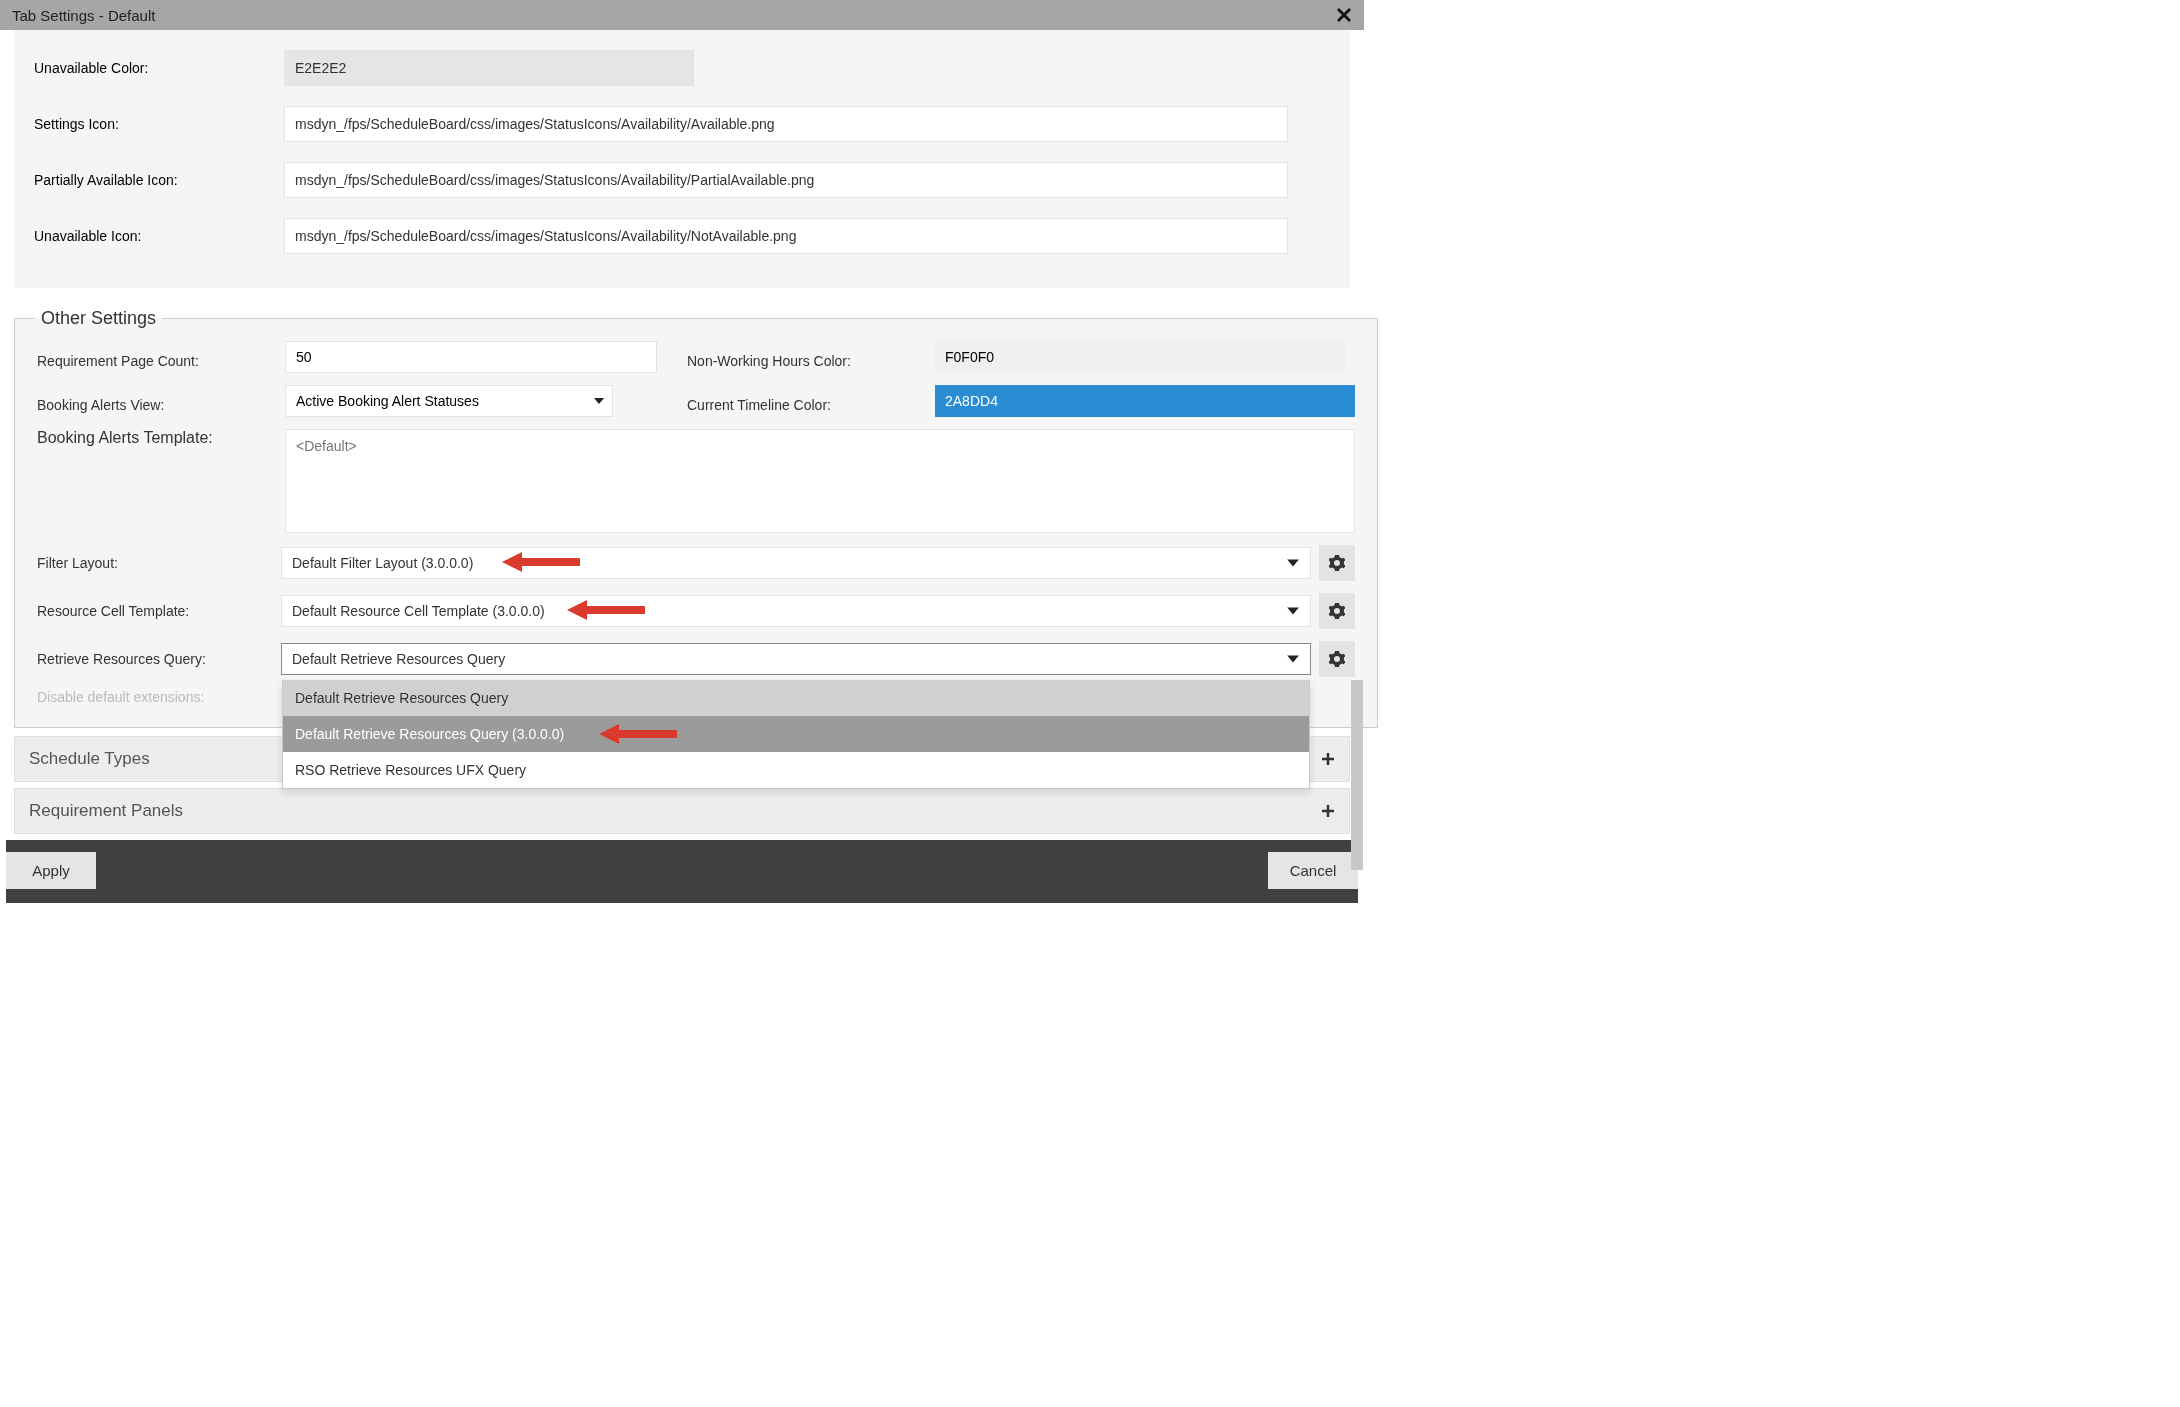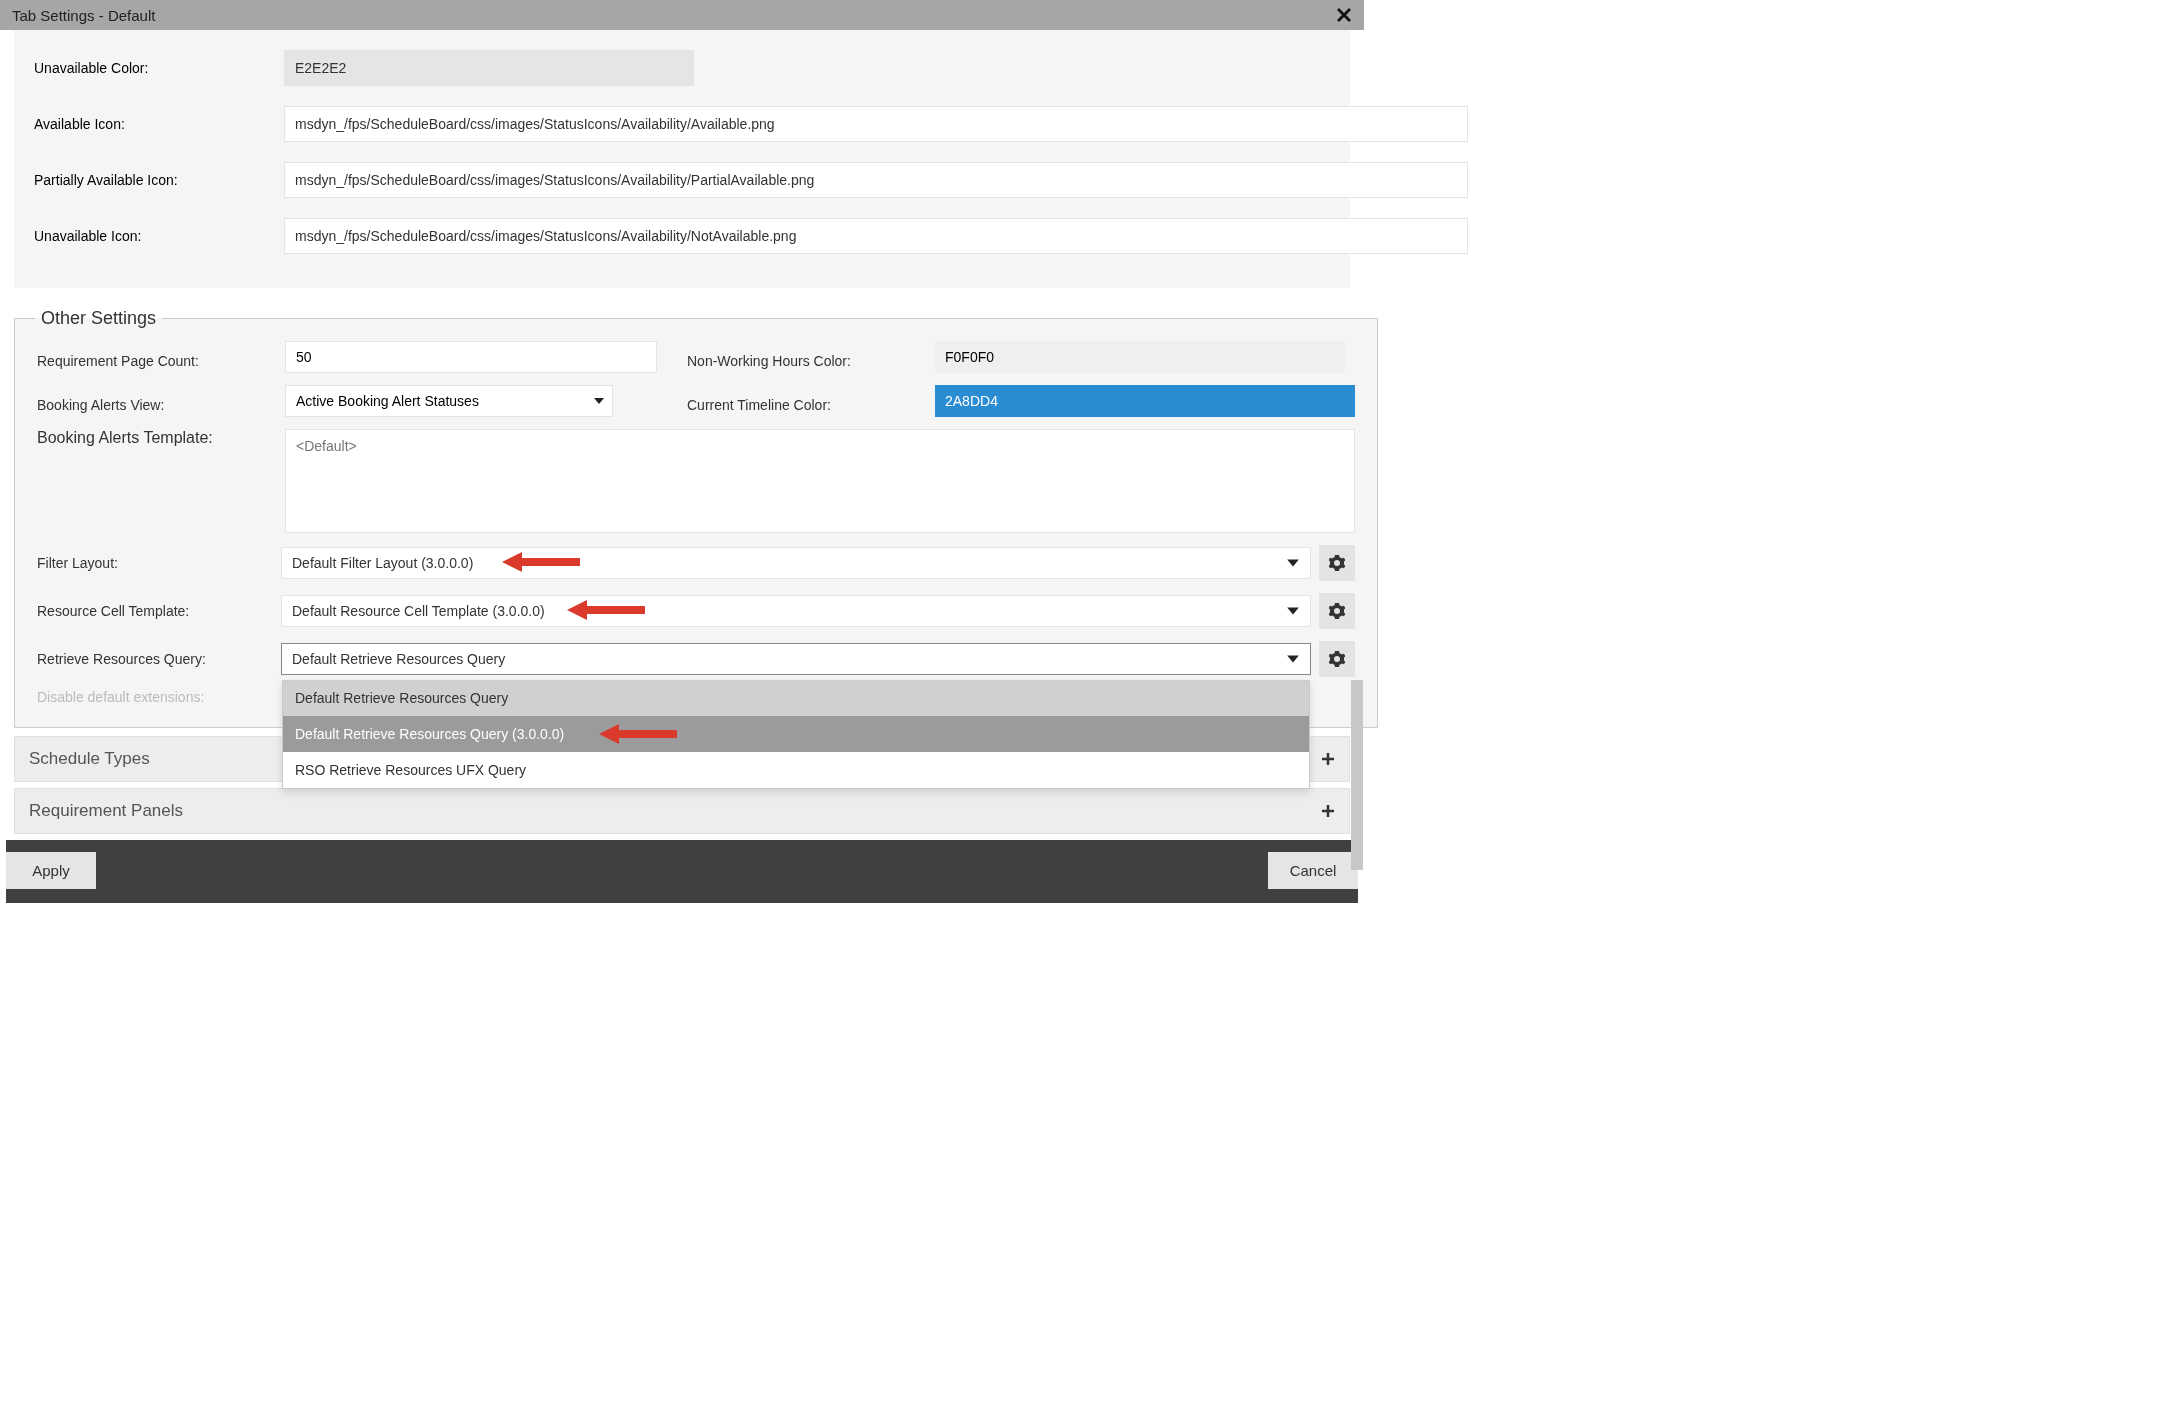--- a/index.html
+++ b/index.html
@@ -37,21 +37,21 @@
     padding: 10px 10px;
   }
   .row label { font-size: 14px; color: #000000; }
   .row input[type="text"] {
     width: 100%; height: 36px; border: 1px solid #e4e4e4;
     background: #fff; padding: 0 10px; font-size: 14px;
     font-family: inherit; color: #333;
   }
   .row input.readonly { background: #e5e5e5; }
   .row.wide { grid-template-columns: 240px 1060px; }
-  .row.wide input { width: 1184px; }
+  .row.wide input { width: 1004px; }
 
   fieldset.group {
     border: 1px solid #ccc; margin: 0 8px 8px 8px;
     background:#f5f5f5;
   }
   fieldset.group > legend { font-size: 18px; color: #333; padding: 0 6px; margin-left: 8px; }
 
   .two-col {
     display: grid;
     grid-template-columns: 1fr 1fr;
@@ -183,21 +183,21 @@
   </div>
 
   <div class="body">
 
     <div class="section-top">
       <div class="row" style="grid-template-columns:240px 410px;">
         <label>Unavailable Color:</label>
         <input type="text" class="readonly" readonly="" value="E2E2E2" style="">
       </div>
       <div class="row wide">
-        <label>Available Icon:</label>
+        <label>Settings Icon:</label>
         <input type="text" value="msdyn_/fps/ScheduleBoard/css/images/StatusIcons/Availability/Available.png" style="">
       </div>
       <div class="row wide">
         <label>Partially Available Icon:</label>
         <input type="text" value="msdyn_/fps/ScheduleBoard/css/images/StatusIcons/Availability/PartialAvailable.png" style="">
       </div>
       <div class="row wide">
         <label>Unavailable Icon:</label>
         <input type="text" value="msdyn_/fps/ScheduleBoard/css/images/StatusIcons/Availability/NotAvailable.png" style="">
       </div>

